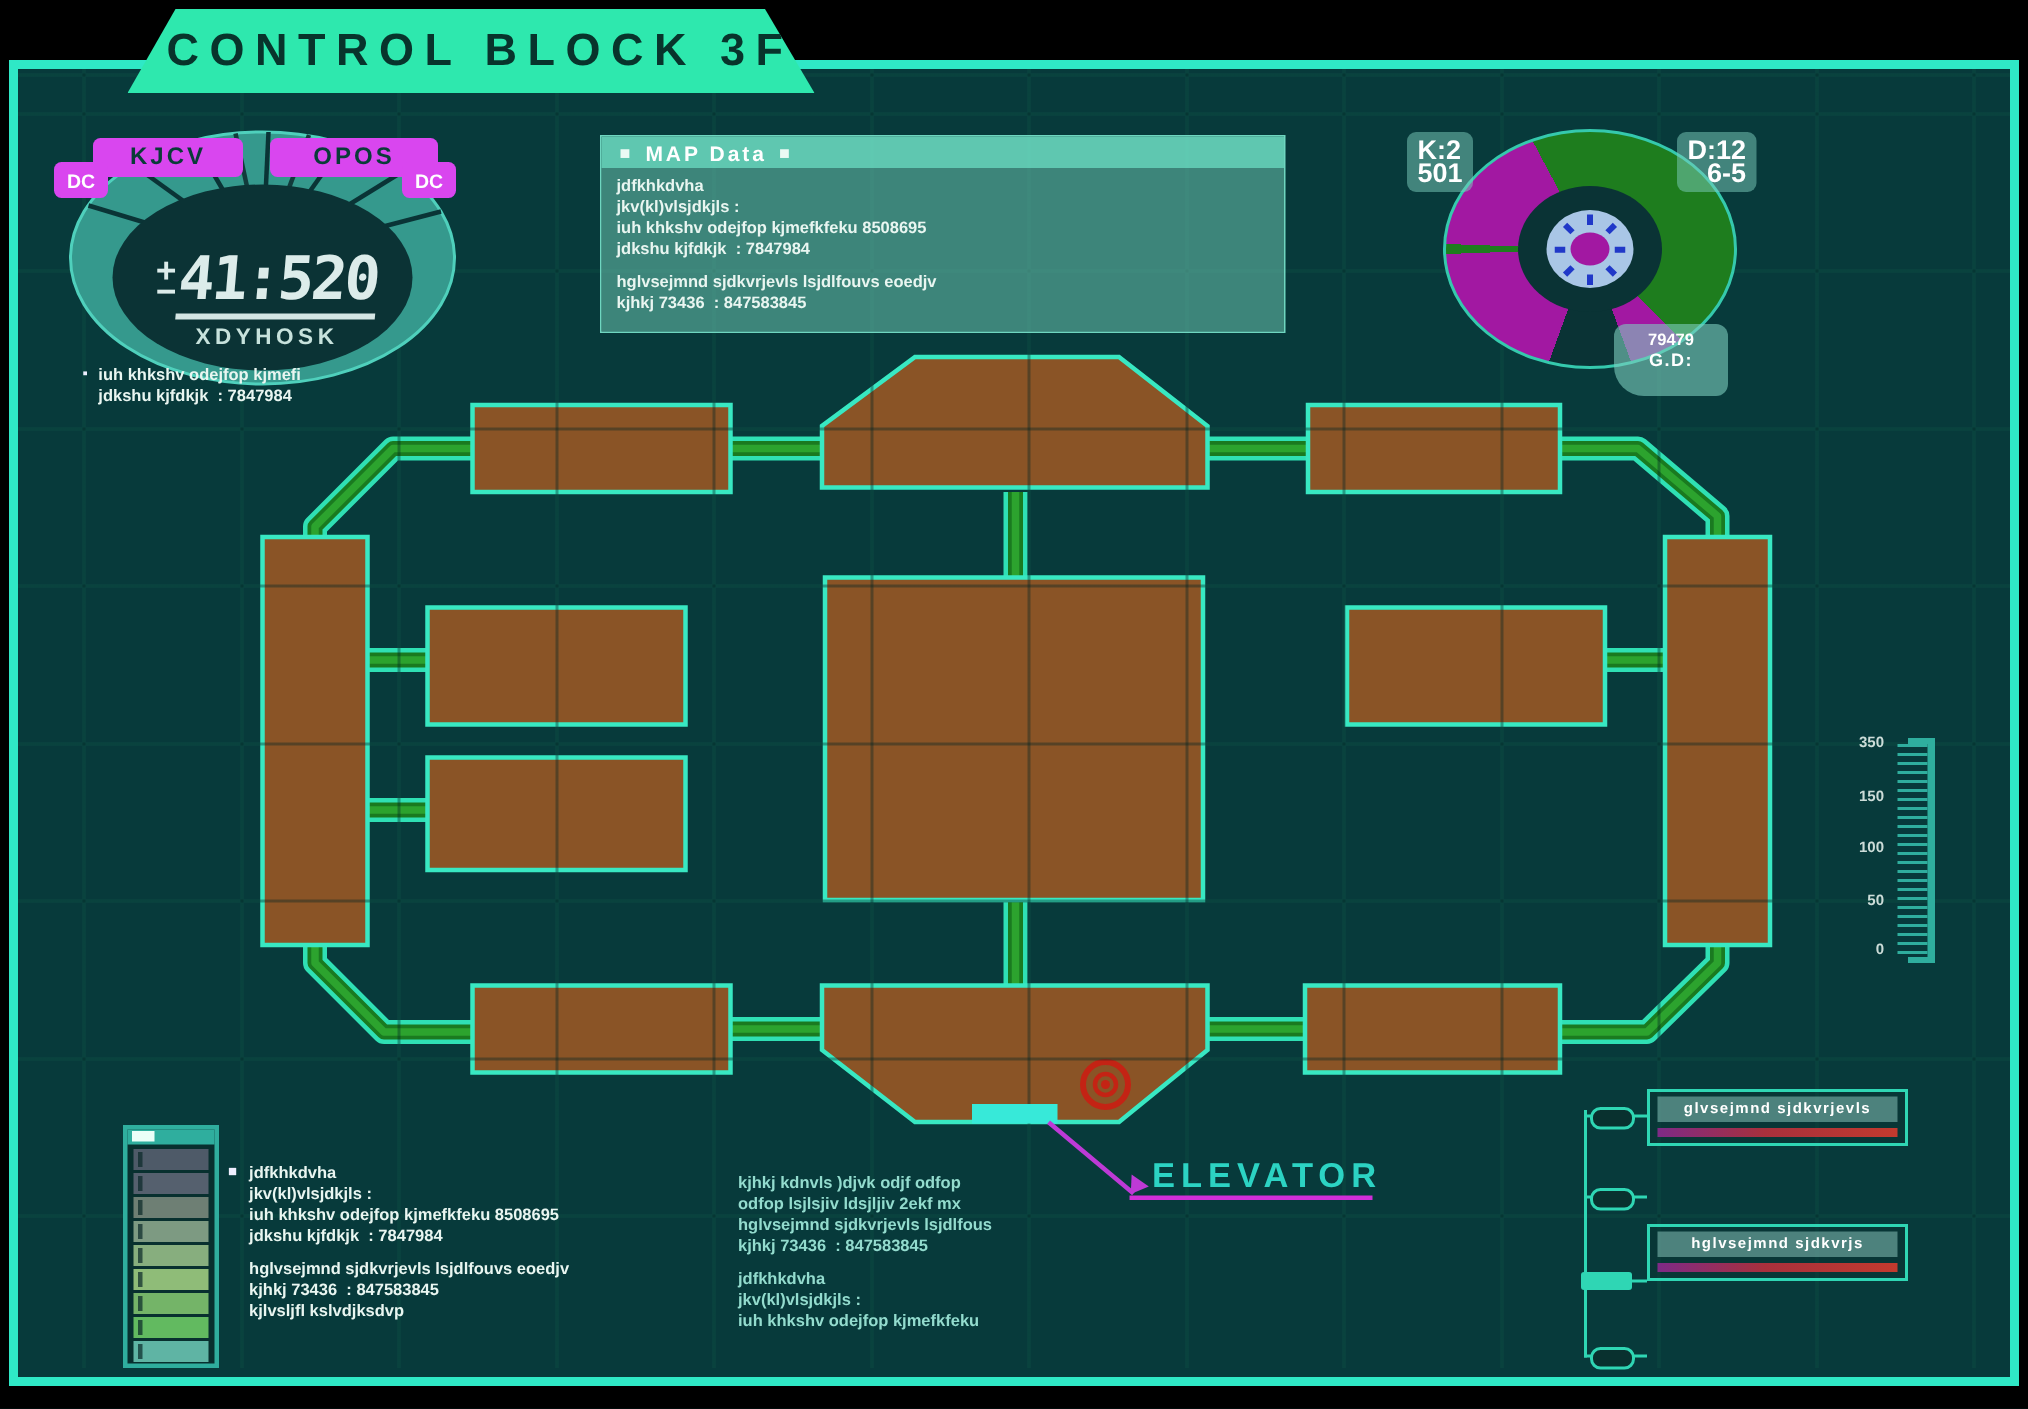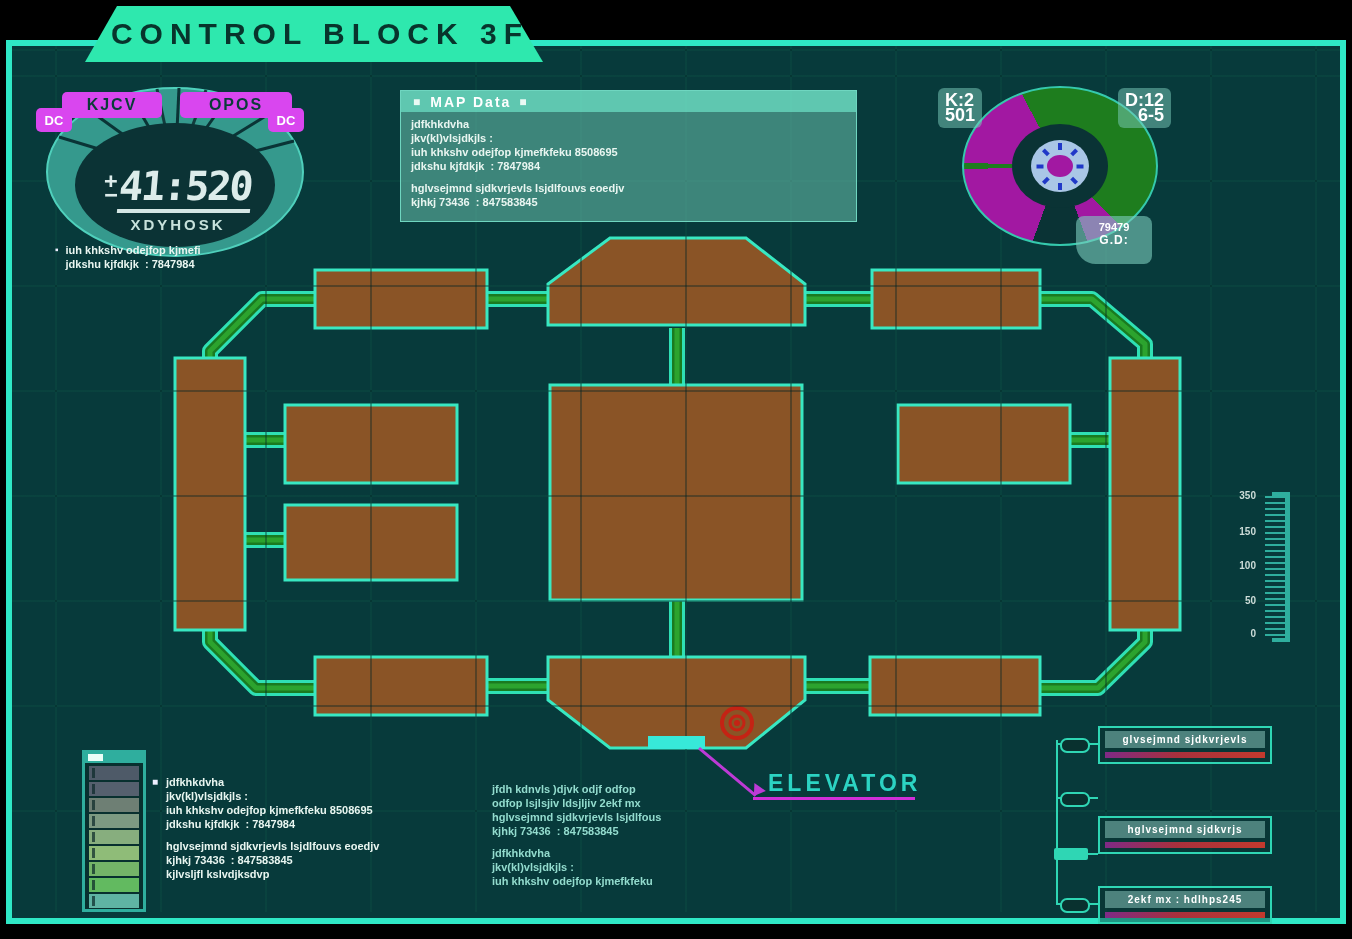--- a/index.html
+++ b/index.html
@@ -296,21 +296,21 @@
       <div>
           <div class="tline">hglvsejmnd sjdkvrjevls lsjdlfouvs eoedjv</div>
           <div class="tline">kjhkj 73436  : 847583845</div>
           <div class="tline">kjlvsljfl kslvdjksdvp</div>
         </div>
     </div>
   </div>
 
   <div class="noteblock smalltxt tealtxt" style="left:492px;top:782px;">
     <div>
-        <div class="tline">jfdh kdnvls )djvk odjf odfop</div>
+        <div class="tline">kjhkj kdnvls )djvk odjf odfop</div>
         <div class="tline">odfop lsjlsjiv ldsjljiv 2ekf mx</div>
         <div class="tline">hglvsejmnd sjdkvrjevls lsjdlfous</div>
         <div class="tline">kjhkj 73436  : 847583845</div>
       </div>
     <div class="gap"></div>
     <div>
         <div class="tline">jdfkhkdvha</div>
         <div class="tline">jkv(kl)vlsjdkjls :</div>
         <div class="tline">iuh khkshv odejfop kjmefkfeku</div>
       </div>
@@ -333,19 +333,15 @@
     <div class="nodefill" style="top:128px;"></div>
     <div class="node" style="top:178px;"></div>
     <div class="lbox" style="top:6px;">
       <div class="lab">glvsejmnd sjdkvrjevls</div>
       <div class="grad"></div>
     </div>
     <div class="lbox" style="top:60px;margin-top:36px;">
       <div class="lab">hglvsejmnd sjdkvrjs</div>
       <div class="grad"></div>
     </div>
-    <div class="lbox" style="top:166px;">
-      <div class="lab">2ekf mx : hdlhps245</div>
-      <div class="grad"></div>
-    </div>
   </div>
 
 </div>
 
 </body></html>

